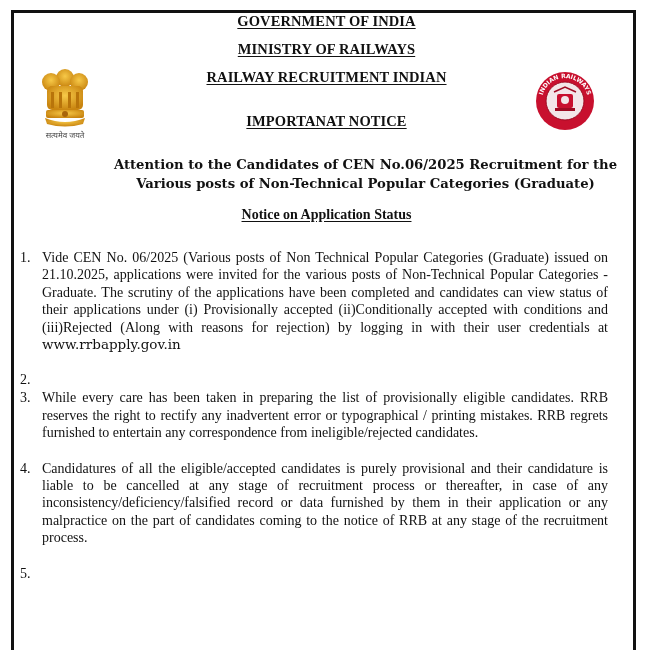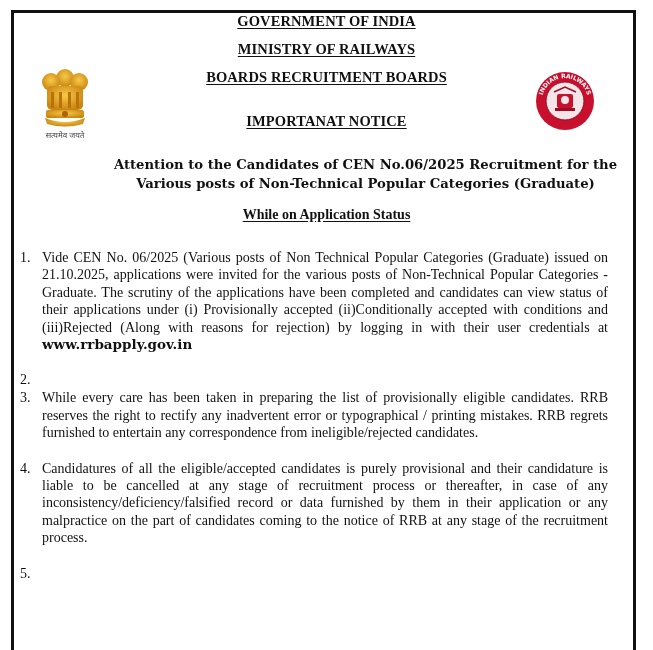--- a/index.html
+++ b/index.html
@@ -21,31 +21,31 @@
   .attention { position:absolute; left:0; width:653px; top:155px; text-align:center;
                font-weight:bold; font-size:14.5px; line-height:19px;
                font-family:"DejaVu Serif", serif; font-size:13.2px;padding-left:39px; }
   .notice-title { position:absolute; left:0; width:653px; top:207px; text-align:center;
                   font-weight:bold; font-size:14px; text-decoration:underline;
                   text-underline-offset:2px; }
   .items { position:absolute; left:20px; top:249px; width:588px; }
   .item { position:relative; padding-left:22px; font-size:14px; line-height:17.4px;
           text-align:justify; }
   .item .num { position:absolute; left:0; top:0; }
-  .item a { color:#111; text-decoration:none; font-weight:bold; font-family:"DejaVu Serif", serif; font-size:13.5px; }
+  .item a { color:#111; text-decoration:none; font-weight:normal; font-family:"DejaVu Serif", serif; font-size:13.5px; }
   .gap { height:18px; }
 </style>
 </head>
 <body>
 
 <div class="frame"></div>
 
 <div class="hdr" id="h1">GOVERNMENT OF INDIA</div>
 <div class="hdr" id="h2">MINISTRY OF RAILWAYS</div>
-<div class="hdr" id="h3">BOARDS RECRUITMENT BOARDS</div>
+<div class="hdr" id="h3">RAILWAY RECRUITMENT INDIAN</div>
 
 <div class="emblem">
   <svg width="56" height="62" viewBox="0 0 56 62">
     <defs>
       <radialGradient id="g1" cx="50%" cy="40%" r="60%">
         <stop offset="0%" stop-color="#F7C948"></stop>
         <stop offset="100%" stop-color="#C98510"></stop>
       </radialGradient>
     </defs>
 
@@ -84,21 +84,21 @@
   </svg>
 </div>
 
 <div class="hdr" id="h4">IMPORTANAT NOTICE</div>
 
 <div class="attention">
   <div>Attention to the Candidates of CEN No.06/2025 Recruitment for the</div>
   <div>Various posts of Non-Technical Popular Categories (Graduate)</div>
 </div>
 
-<div class="notice-title">While on Application Status</div>
+<div class="notice-title">Notice on Application Status</div>
 
 <div class="items">
   <div class="item">
     <span class="num">1.</span>
     <span>Vide CEN No. 06/2025 (Various posts of Non Technical Popular Categories (Graduate) issued on 21.10.2025, applications were invited for the various posts of Non-Technical Popular Categories - Graduate. The scrutiny of the applications have been completed and candidates can view status of their applications under (i) Provisionally accepted (ii)Conditionally accepted with conditions and (iii)Rejected (Along with reasons for rejection) by logging in with their user credentials at </span><a href="#">www.rrbapply.gov.in</a>
   </div>
   <div class="gap"></div>
   <div class="item">
     <span class="num">2.</span>
   </div>

